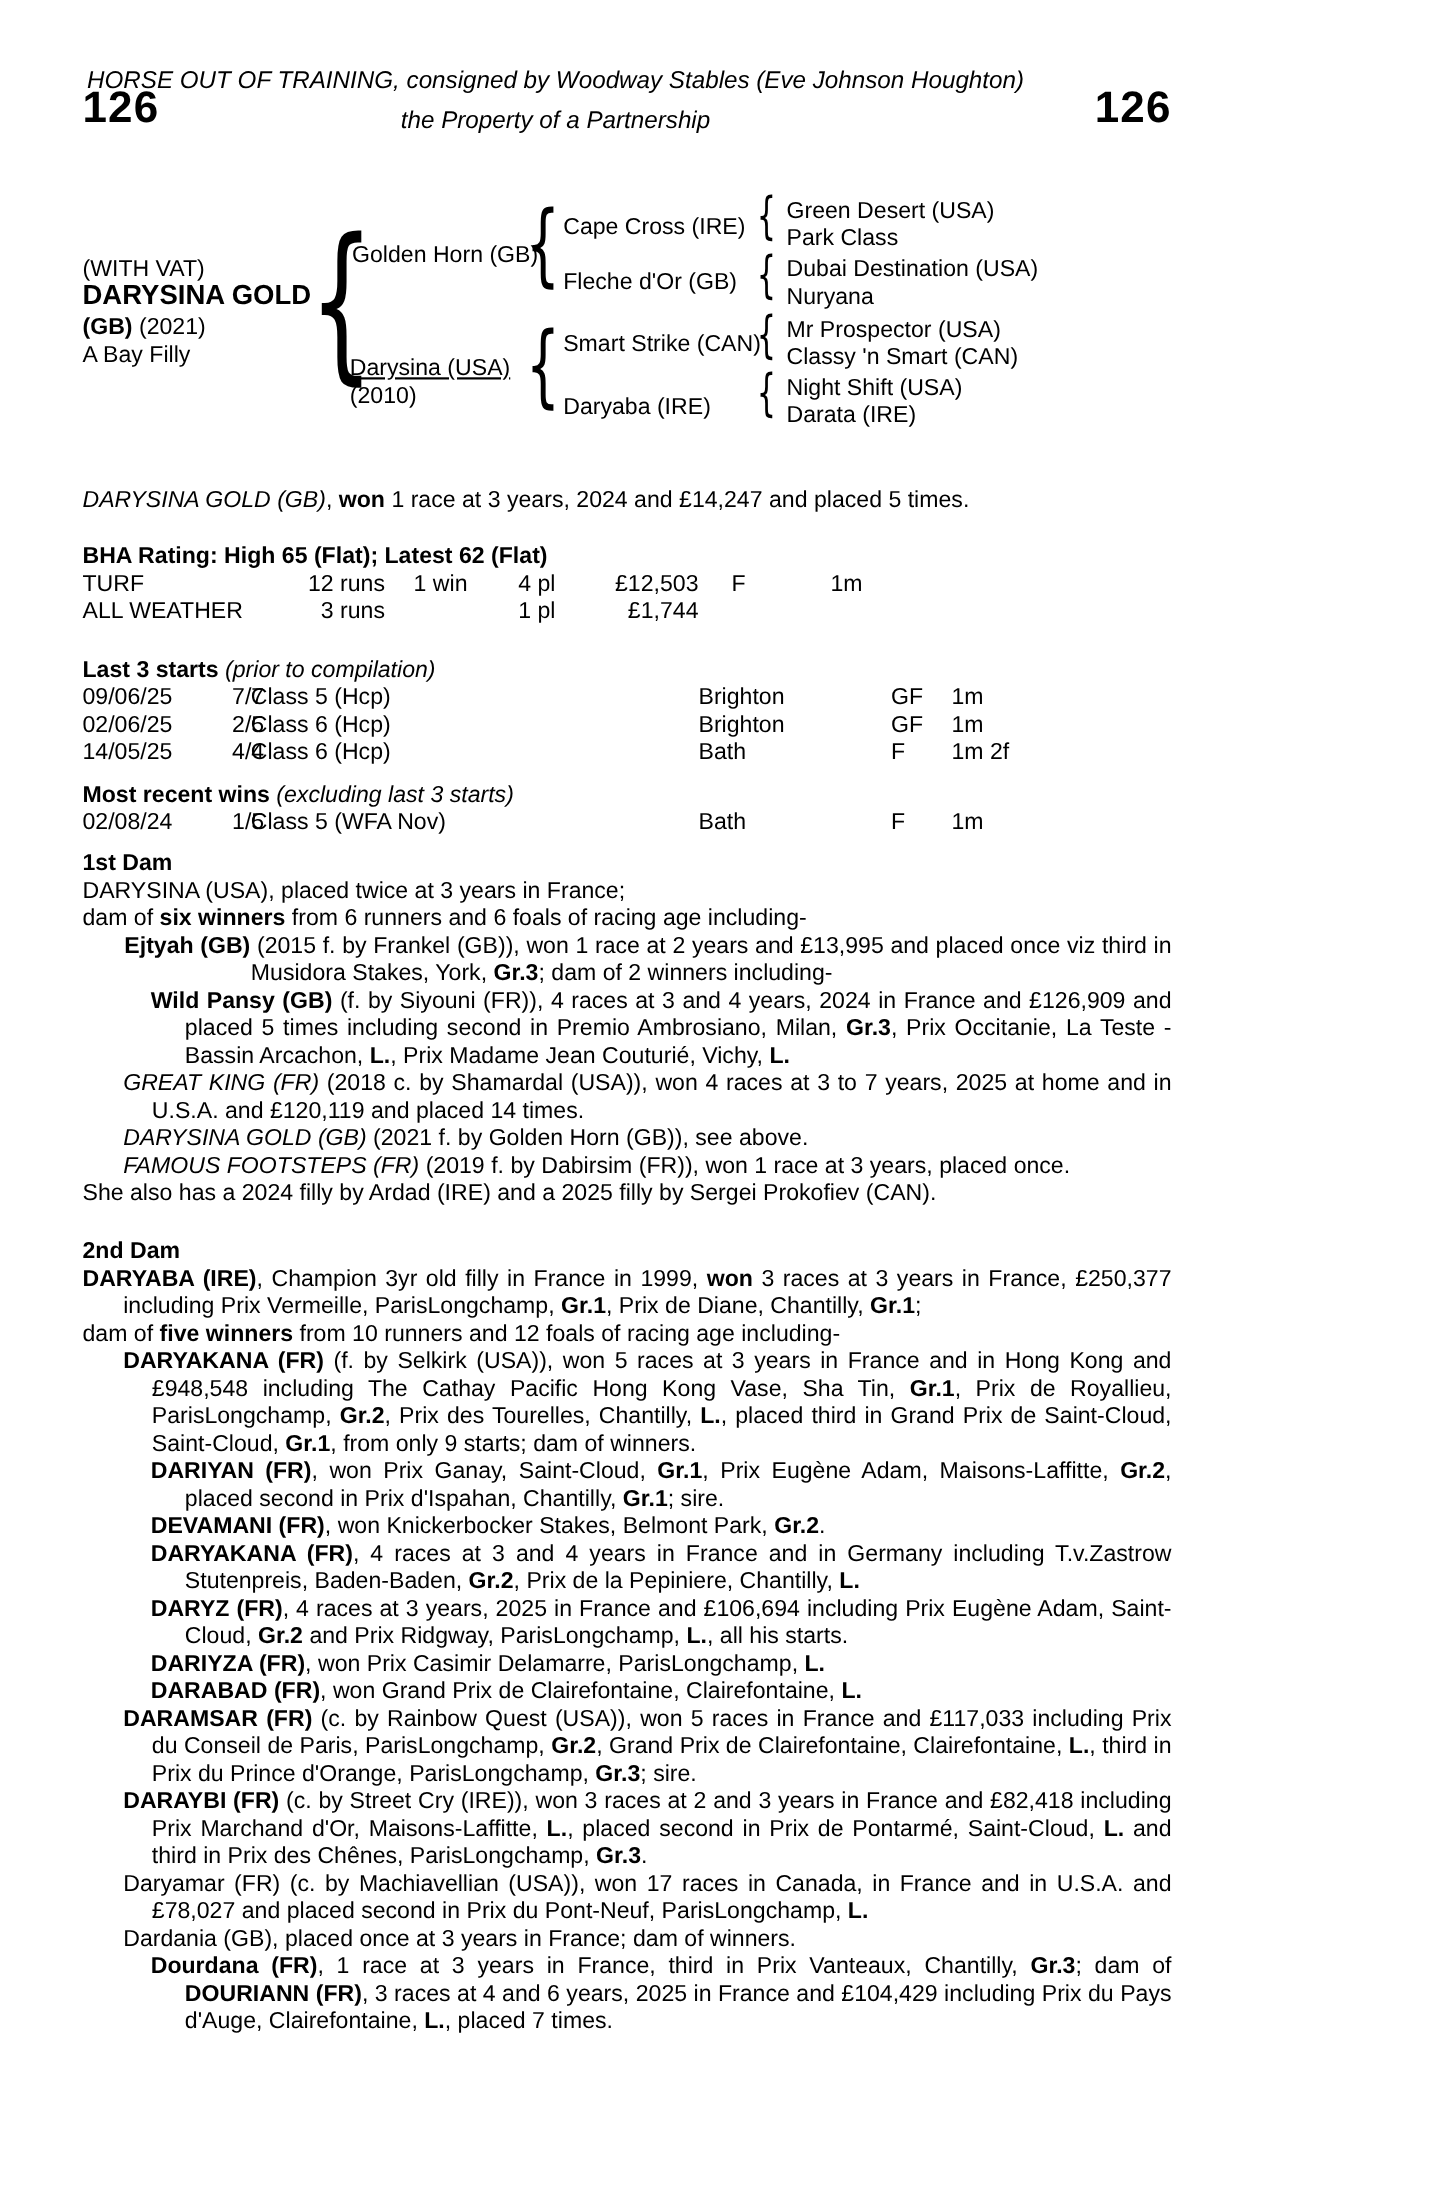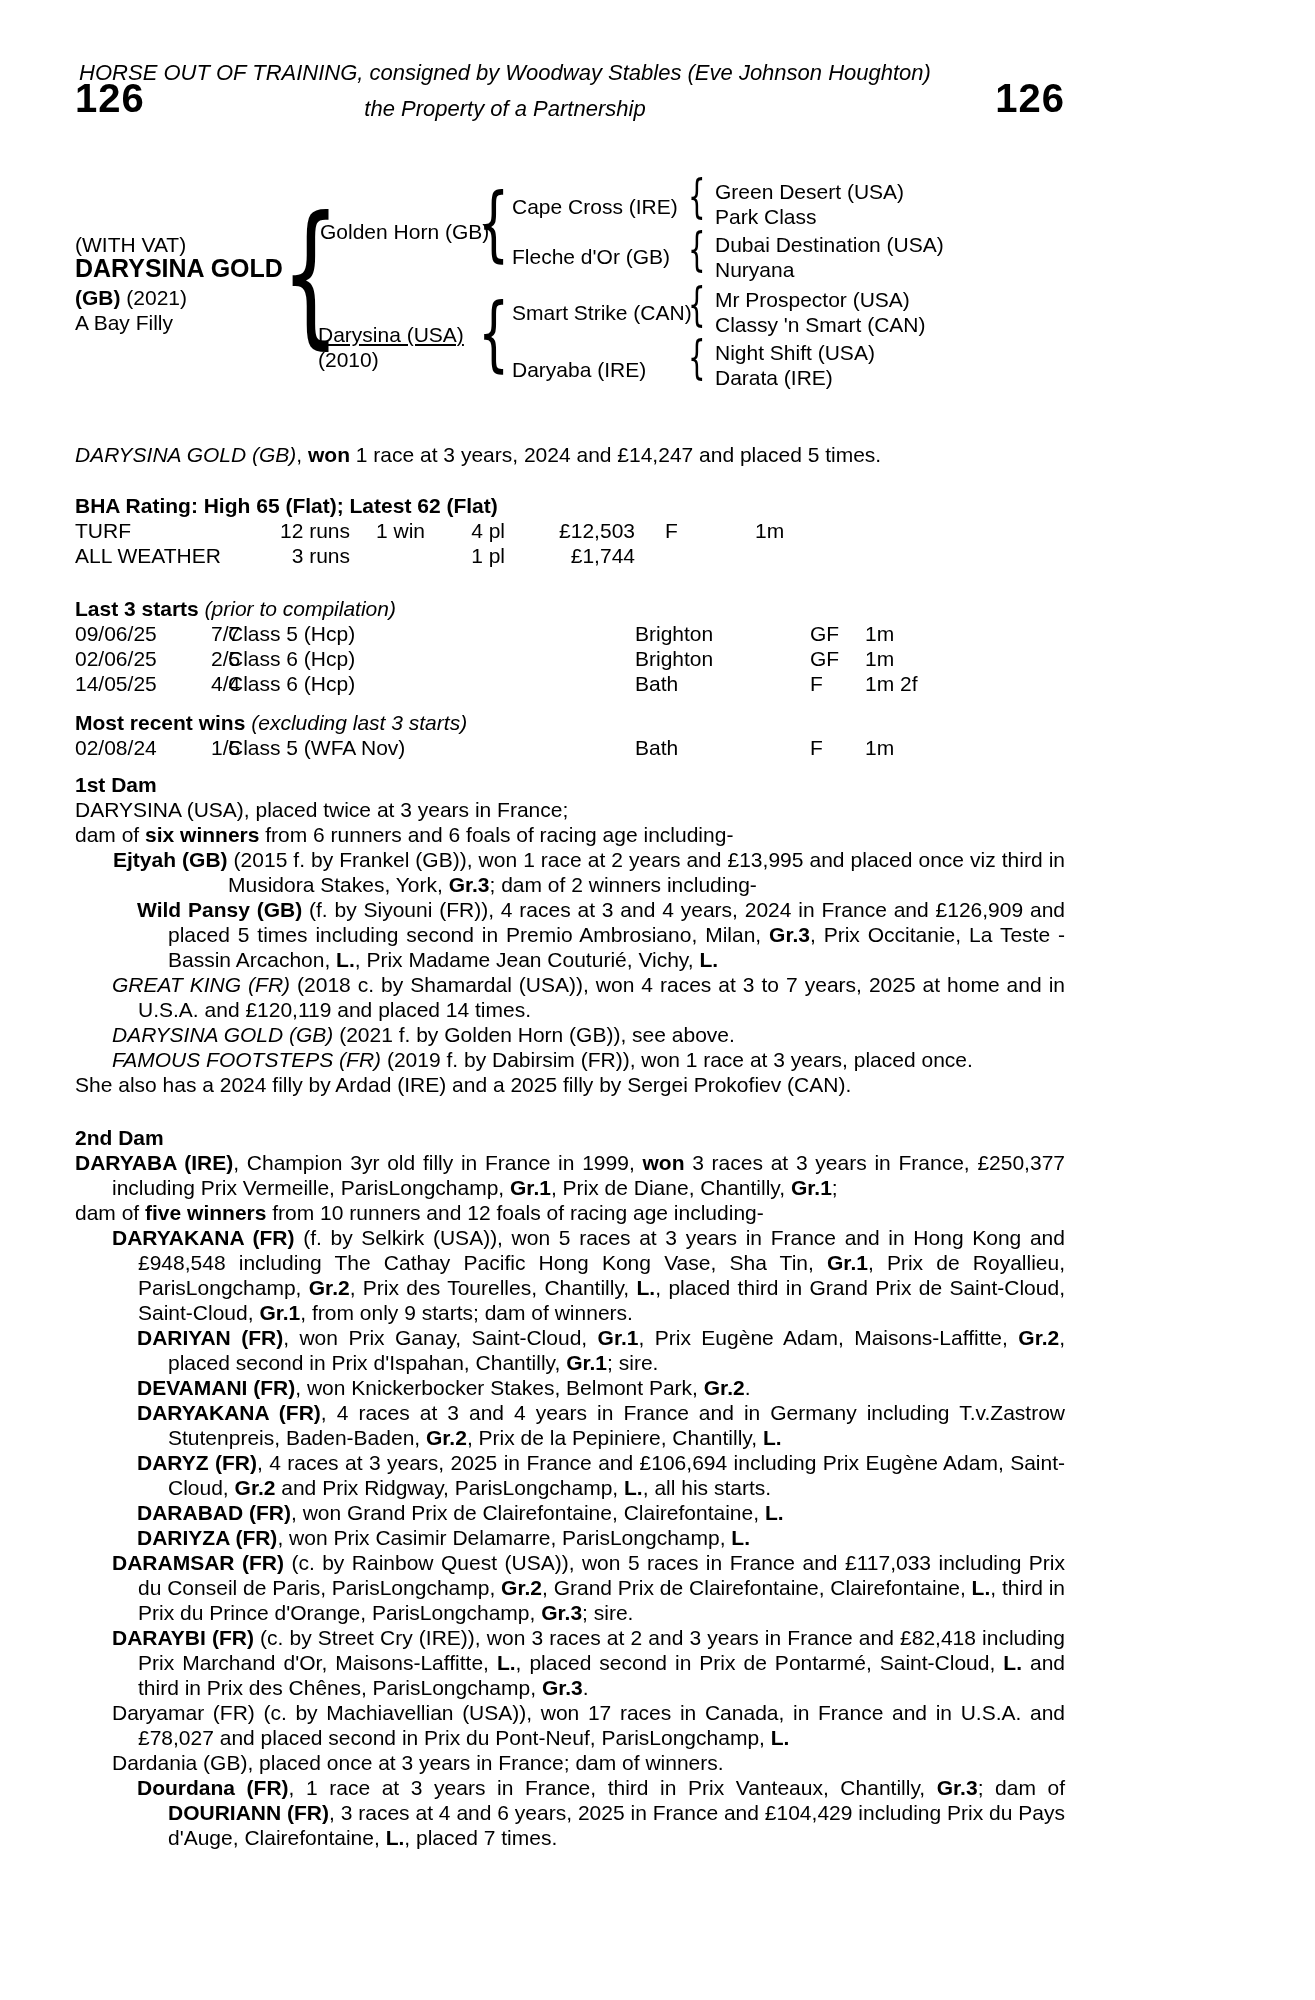--- a/index.html
+++ b/index.html
@@ -202,22 +202,22 @@
     <p><span>She also has a 2024 filly by Ardad (IRE) and a 2025 filly by Sergei Prokofiev (CAN).</span></p>
 
     <div class="sec-heading dam2-heading">2nd Dam</div>
     <p class="p-hang-top"><span style="font-weight: bold;">DARYABA (IRE)</span><span>, Champion 3yr old filly in France in 1999, </span><span style="font-weight: bold;">won</span><span> 3 races at 3 years in France, £250,377 including Prix Vermeille, ParisLongchamp, </span><span style="font-weight: bold;">Gr.1</span><span>, Prix de Diane, Chantilly, </span><span style="font-weight: bold;">Gr.1</span><span>;</span></p>
     <p><span>dam of </span><span style="font-weight: bold;">five winners</span><span> from 10 runners and 12 foals of racing age including-</span></p>
     <p class="p-hang-1"><span style="font-weight: bold;">DARYAKANA (FR)</span><span> (f. by Selkirk (USA)), won 5 races at 3 years in France and in Hong Kong and £948,548 including The Cathay Pacific Hong Kong Vase, Sha Tin, </span><span style="font-weight: bold;">Gr.1</span><span>, Prix de Royallieu, ParisLongchamp, </span><span style="font-weight: bold;">Gr.2</span><span>, Prix des Tourelles, Chantilly, </span><span style="font-weight: bold;">L.</span><span>, placed third in Grand Prix de Saint-Cloud, Saint-Cloud, </span><span style="font-weight: bold;">Gr.1</span><span>, from only 9 starts; dam of winners.</span></p>
     <p class="p-hang-2"><span style="font-weight: bold;">DARIYAN (FR)</span><span>, won Prix Ganay, Saint-Cloud, </span><span style="font-weight: bold;">Gr.1</span><span>, Prix Eugène Adam, Maisons-Laffitte, </span><span style="font-weight: bold;">Gr.2</span><span>, placed second in Prix d'Ispahan, Chantilly, </span><span style="font-weight: bold;">Gr.1</span><span>; sire.</span></p>
     <p class="p-hang-2"><span style="font-weight: bold;">DEVAMANI (FR)</span><span>, won Knickerbocker Stakes, Belmont Park, </span><span style="font-weight: bold;">Gr.2</span><span>.</span></p>
     <p class="p-hang-2"><span style="font-weight: bold;">DARYAKANA (FR)</span><span>, 4 races at 3 and 4 years in France and in Germany including T.v.Zastrow Stutenpreis, Baden-Baden, </span><span style="font-weight: bold;">Gr.2</span><span>, Prix de la Pepiniere, Chantilly, </span><span style="font-weight: bold;">L.</span></p>
     <p class="p-hang-2"><span style="font-weight: bold;">DARYZ (FR)</span><span>, 4 races at 3 years, 2025 in France and £106,694 including Prix Eugène Adam, Saint-Cloud, </span><span style="font-weight: bold;">Gr.2</span><span> and Prix Ridgway, ParisLongchamp, </span><span style="font-weight: bold;">L.</span><span>, all his starts.</span></p>
+    <p class="p-hang-2"><span style="font-weight: bold;">DARIYZA (FR)</span><span>, won Prix Casimir Delamarre, ParisLongchamp, </span><span style="font-weight: bold;">L.</span></p>
     <p class="p-hang-2"><span style="font-weight: bold;">DARABAD (FR)</span><span>, won Grand Prix de Clairefontaine, Clairefontaine, </span><span style="font-weight: bold;">L.</span></p>
-    <p class="p-hang-2"><span style="font-weight: bold;">DARIYZA (FR)</span><span>, won Prix Casimir Delamarre, ParisLongchamp, </span><span style="font-weight: bold;">L.</span></p>
     <p class="p-hang-1"><span style="font-weight: bold;">DARAMSAR (FR)</span><span> (c. by Rainbow Quest (USA)), won 5 races in France and £117,033 including Prix du Conseil de Paris, ParisLongchamp, </span><span style="font-weight: bold;">Gr.2</span><span>, Grand Prix de Clairefontaine, Clairefontaine, </span><span style="font-weight: bold;">L.</span><span>, third in Prix du Prince d'Orange, ParisLongchamp, </span><span style="font-weight: bold;">Gr.3</span><span>; sire.</span></p>
     <p class="p-hang-1"><span style="font-weight: bold;">DARAYBI (FR)</span><span> (c. by Street Cry (IRE)), won 3 races at 2 and 3 years in France and £82,418 including Prix Marchand d'Or, Maisons-Laffitte, </span><span style="font-weight: bold;">L.</span><span>, placed second in Prix de Pontarmé, Saint-Cloud, </span><span style="font-weight: bold;">L.</span><span> and third in Prix des Chênes, ParisLongchamp, </span><span style="font-weight: bold;">Gr.3</span><span>.</span></p>
     <p class="p-hang-1"><span style="font-weight: normal;">Daryamar (FR)</span><span> (c. by Machiavellian (USA)), won 17 races in Canada, in France and in U.S.A. and £78,027 and placed second in Prix du Pont-Neuf, ParisLongchamp, </span><span style="font-weight: bold;">L.</span></p>
     <p class="p-hang-1"><span>Dardania (GB), placed once at 3 years in France; dam of winners.</span></p>
     <p class="p-hang-2"><span style="font-weight: bold;">Dourdana (FR)</span><span>, 1 race at 3 years in France, third in Prix Vanteaux, Chantilly, </span><span style="font-weight: bold;">Gr.3</span><span>; dam of </span><span style="font-weight: bold;">DOURIANN (FR)</span><span>, 3 races at 4 and 6 years, 2025 in France and £104,429 including Prix du Pays d'Auge, Clairefontaine, </span><span style="font-weight: bold;">L.</span><span>, placed 7 times.</span></p>
 
   </div>
 </div>
 
 </body></html>

